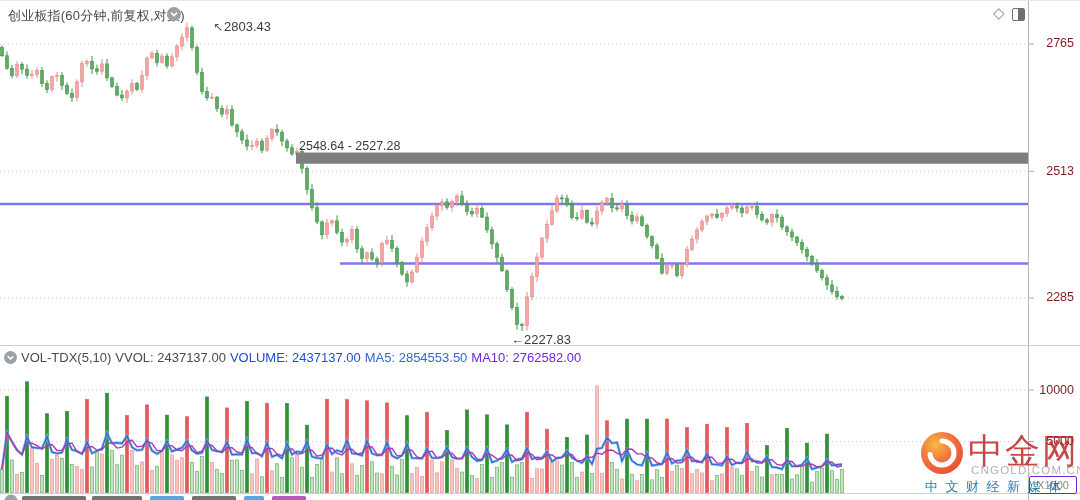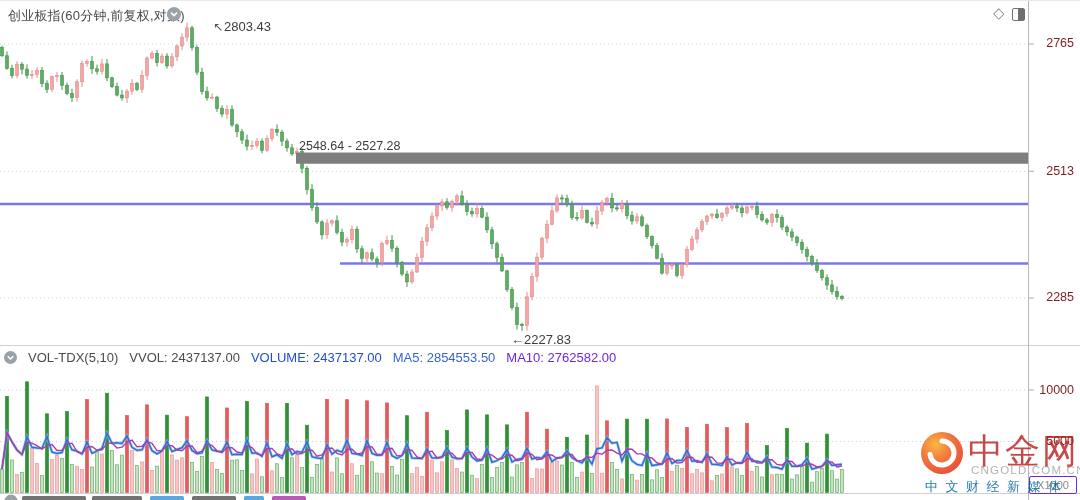--- a/index.html
+++ b/index.html
@@ -9,21 +9,21 @@
   #title{left:8px;top:6px;font-size:13px;color:#4a4a4a;letter-spacing:.2px;}
   #title-icon{left:167px;top:6px;}
   #icon-diamond{left:993px;top:3px;font-size:15px;color:#8c8c8c;}
   #icon-split{left:1012px;top:7px;width:11px;height:11px;border:1.5px solid #6f6f6f;border-radius:2px;
               background:linear-gradient(to right,transparent 0 50%,#6f6f6f 50% 100%);}
   .ylab{width:44px;text-align:right;font-size:12.5px;color:#7f1d1d;z-index:2;}
   #peak-ann{left:189px;top:18px;font-size:13px;color:#3c3c3c;margin-left:24px;}
   #peak-ann .arr{font-size:12px;color:#555;margin-right:1px;}
   #low-ann{left:511px;top:331px;font-size:13px;color:#3c3c3c;}
   #res-label{left:299px;top:138px;font-size:12.5px;color:#3c3c3c;}
-  #vol-header{left:4px;top:349px;display:flex;align-items:center;gap:11px;font-size:13px;white-space:nowrap;z-index:2;}
+  #vol-header{left:4px;top:349px;display:flex;align-items:center;gap:4px;font-size:13px;white-space:nowrap;z-index:2;}
   .vh-dark{color:#4a4a4a;} .vh-blue1{color:#1d4ed8;} .vh-blue2{color:#3465d0;} .vh-mag{color:#6d28d9;}
   #unit-box{left:1029px;top:475px;width:46px;height:16px;border:1px solid #6d28d9;border-radius:2px;
             font-size:11px;color:#8a8a8a;text-align:center;line-height:16px;z-index:3;background:rgba(255,255,255,.5);}
   #watermark{left:900px;top:425px;width:180px;height:75px;pointer-events:none;z-index:6;}
   #wm-brand{left:68px;top:2px;font-size:35px;font-weight:normal;color:#b91c1c;opacity:.8;letter-spacing:2px;}
   #wm-domain{left:71px;top:38px;font-size:11.5px;color:#a8a8a8;opacity:.88;letter-spacing:1.2px;}
   #wm-tagline{left:25px;top:52px;font-size:13px;color:#0369a1;opacity:.88;letter-spacing:7.5px;white-space:nowrap;}
   #wm-logo{left:19px;top:4px;}
   svg{display:block;}
 </style>

